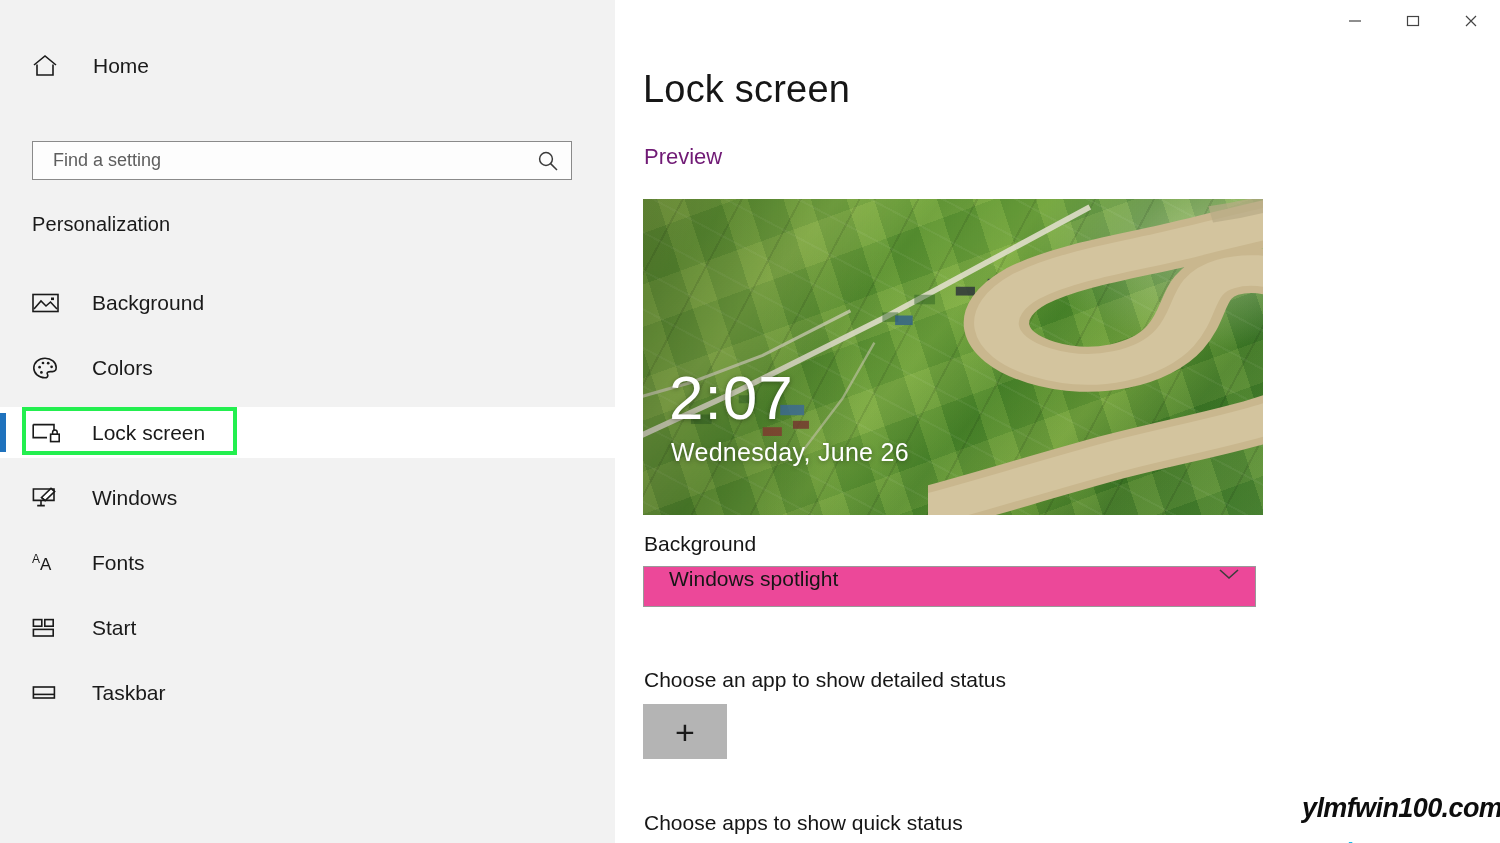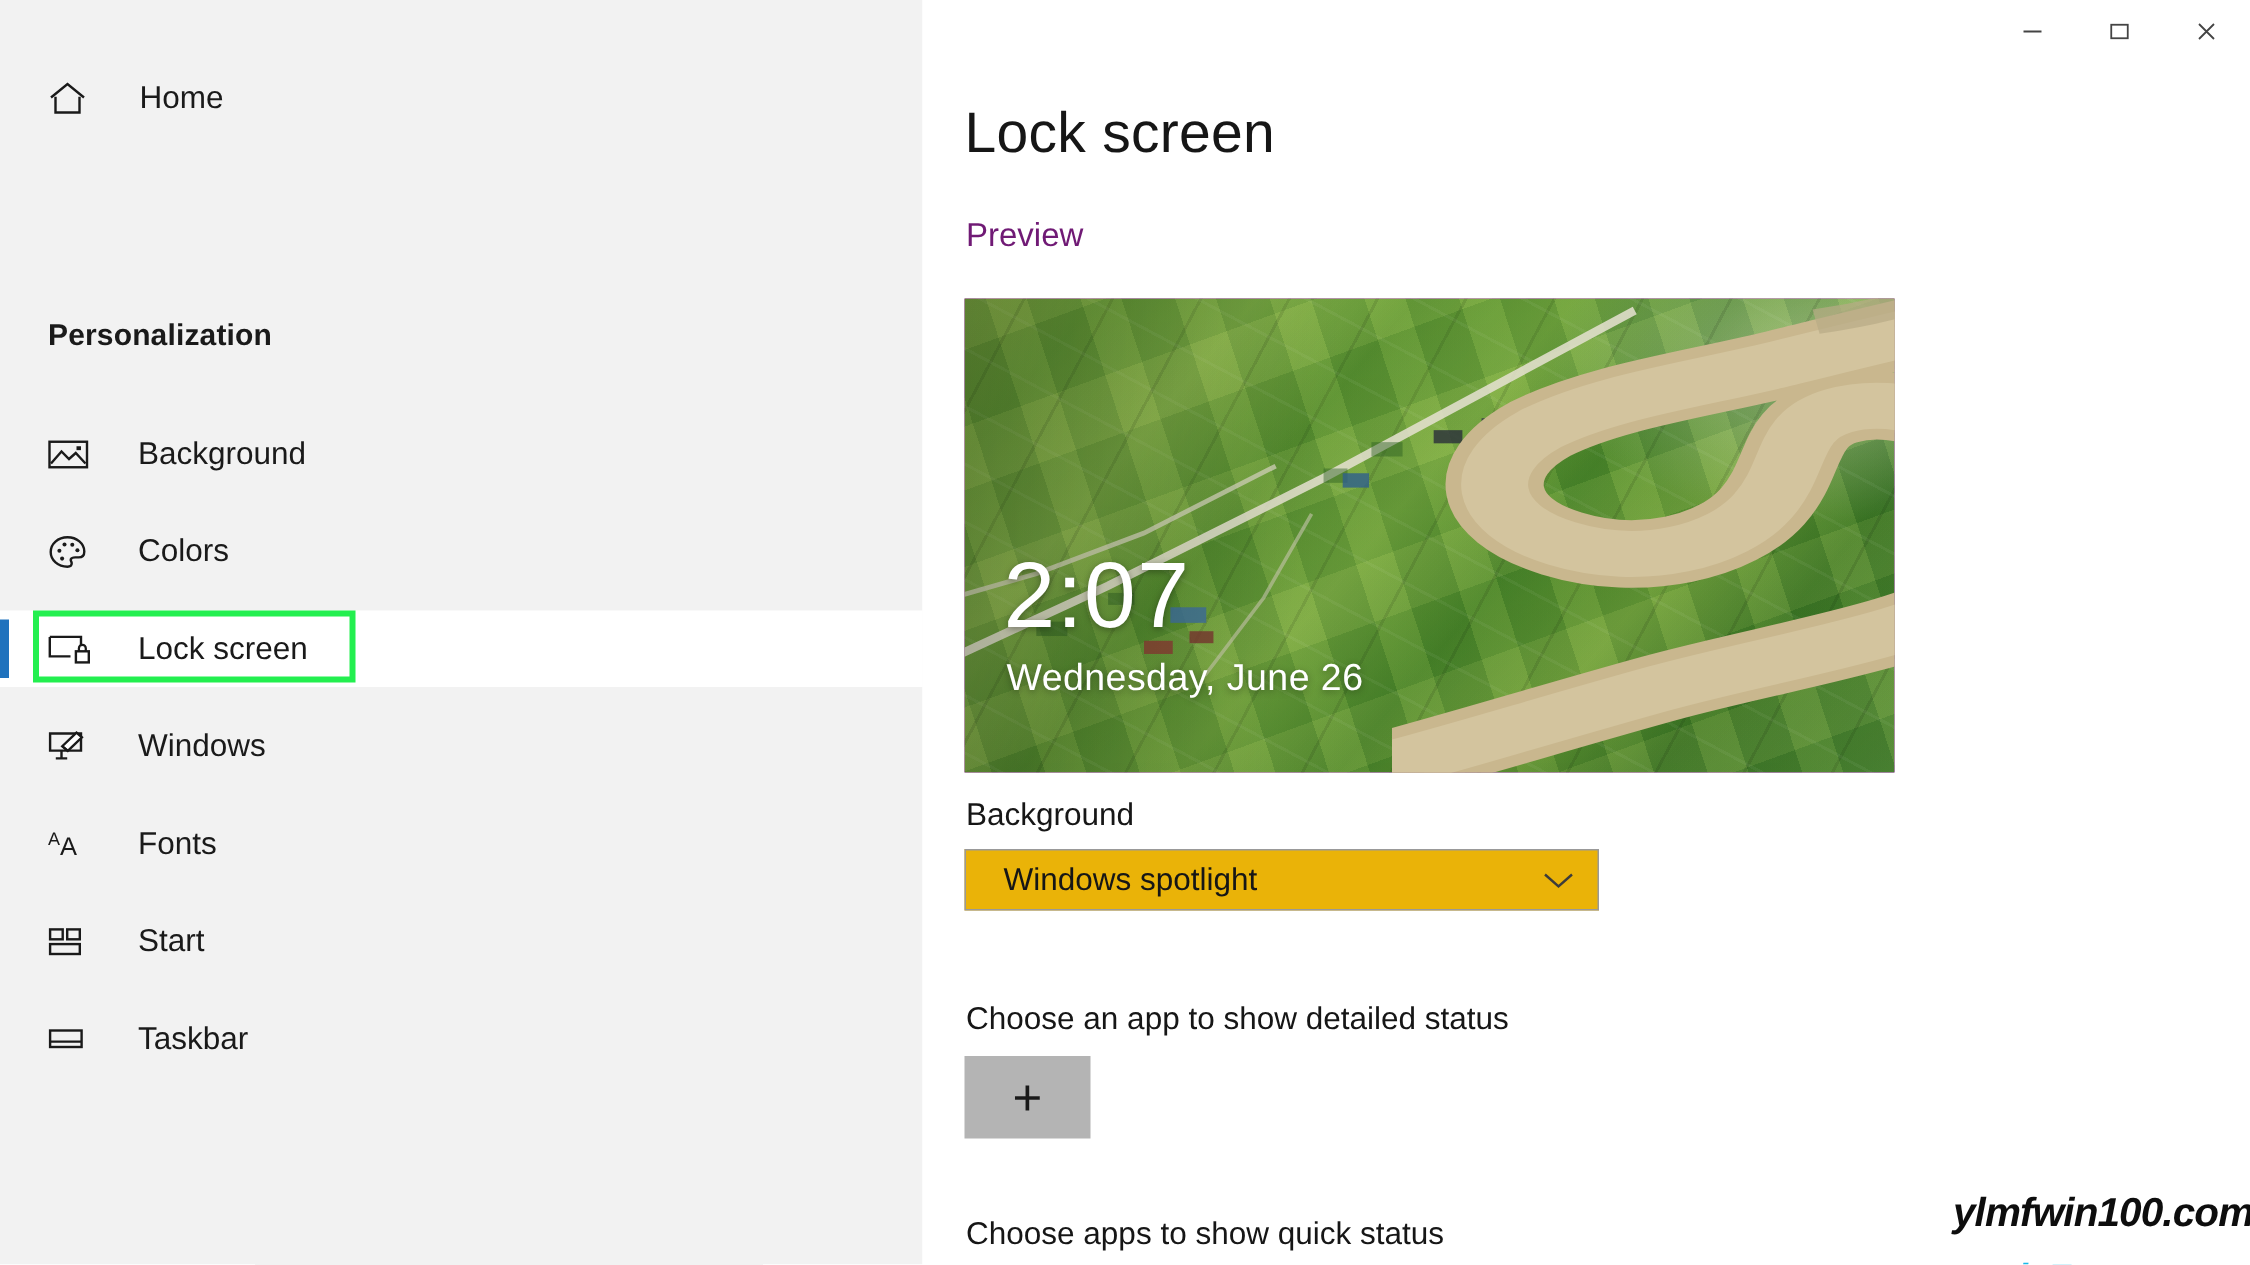--- a/index.html
+++ b/index.html
@@ -111,21 +111,21 @@
     align-items: center;
     justify-content: center;
     color: #3a3a3a;
   }
 
   .section-head {
     position: absolute;
     left: 32px;
     top: 213px;
     font-size: 20px;
-    font-weight: bold;
+    font-weight: normal;
     color: #1a1a1a;
     letter-spacing: 0.1px;
     text-align: right;
   }
 
   .navlist {
     position: absolute;
     left: 0;
     top: 277px;
     width: 615px;
@@ -313,27 +313,27 @@
     color: #161616;
   }
   #bg-label { left: 29px; top: 532px; }
   #detail-label { left: 29px; top: 668px; }
   #quick-label { left: 29px; top: 811px; }
 
   .dropdown {
     position: absolute;
     left: 28px;
     top: 566px;
-    width: 423px;
+    width: 613px;
     height: 41px;
     border: 1px solid #999999;
-    background: #eab308;
+    background: #ec4899;
     box-sizing: border-box;
     display: flex;
-    align-items: center;
+    align-items: flex-start;
     cursor: pointer;
   }
   .dropdown .val {
     font-size: 21px;
     color: #161616;
     padding-left: 25px;
     flex: 1;
     white-space: nowrap;
   }
   .dropdown .chev {
@@ -410,20 +410,29 @@
     <div class="home-row">
       <span class="ico">
         <svg width="26" height="24" viewBox="0 0 26 24">
           <path d="M2 11 L13 2 L24 11" fill="none" stroke="#1a1a1a" stroke-width="1.6"></path>
           <path d="M5 10.5 L5 21 L21 21 L21 10.5" fill="none" stroke="#1a1a1a" stroke-width="1.6"></path>
         </svg>
       </span>
       <span class="lbl">Home</span>
     </div>
 
+    <div class="searchbox">
+      <input type="text" placeholder="Find a setting" style="">
+      <span class="search-ico">
+        <svg width="22" height="22" viewBox="0 0 22 22">
+          <circle cx="9" cy="9" r="6.4" fill="none" stroke="#3a3a3a" stroke-width="1.5"></circle>
+          <path d="M13.6 13.6 L20 20" fill="none" stroke="#3a3a3a" stroke-width="1.5"></path>
+        </svg>
+      </span>
+    </div>
 
     <div class="section-head">Personalization</div>
 
     <div class="navlist">
 
       <div class="navitem">
         <span class="ico">
           <svg width="28" height="22" viewBox="0 0 28 22">
             <rect x="1" y="2.5" width="25" height="17" fill="none" stroke="#1a1a1a" stroke-width="1.6"></rect>
             <path d="M2 17 L9 9 L14 14 L18.5 10 L25 17" fill="none" stroke="#1a1a1a" stroke-width="1.6"></path>

